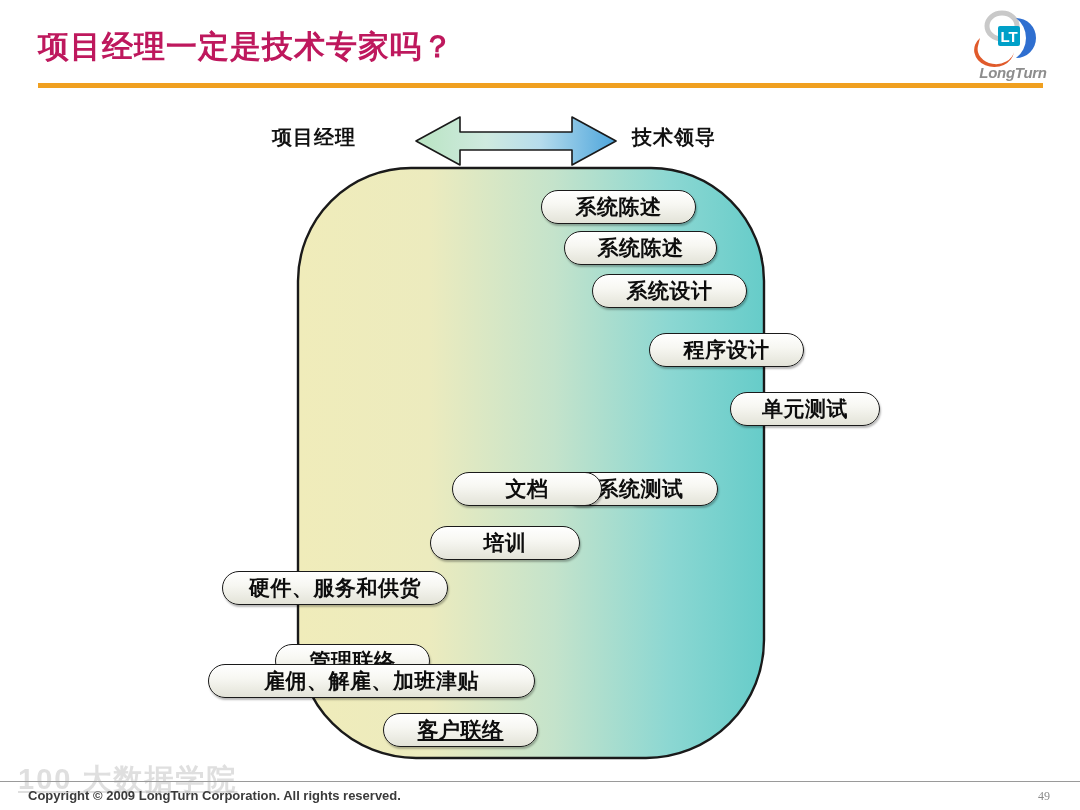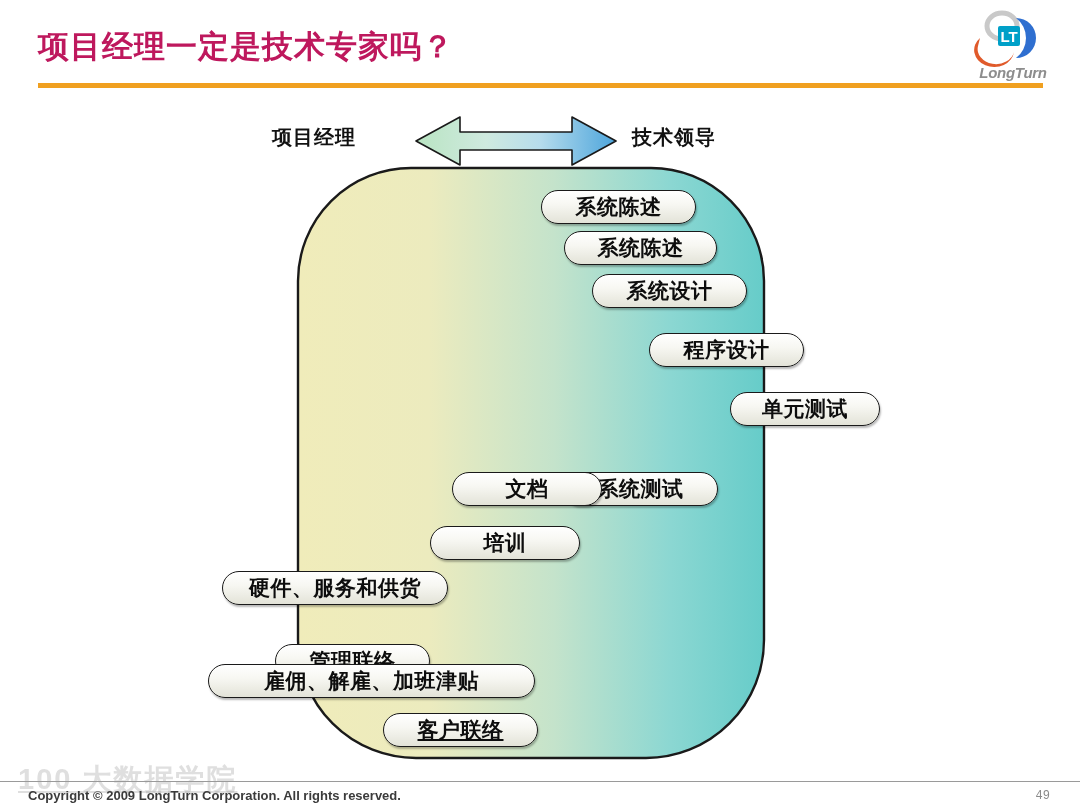--- a/index.html
+++ b/index.html
@@ -131,21 +131,21 @@
     font-family: "Liberation Sans", sans-serif;
     font-size: 13px;
     font-weight: 700;
     color: #3b3b3b;
     white-space: nowrap;
   }
   #page-number {
     position: absolute;
     right: 30px;
     top: 789px;
-    font-family: Liberation Mono, monospace;
+    font-family: Liberation Serif, serif;
     font-size: 12px;
     color: #8a8a8a;
   }
   #watermark {
     position: absolute;
     left: 18px;
     top: 760px;
     font-family: "Liberation Sans", "DejaVu Sans", sans-serif;
     font-size: 29px;
     font-weight: 700;

